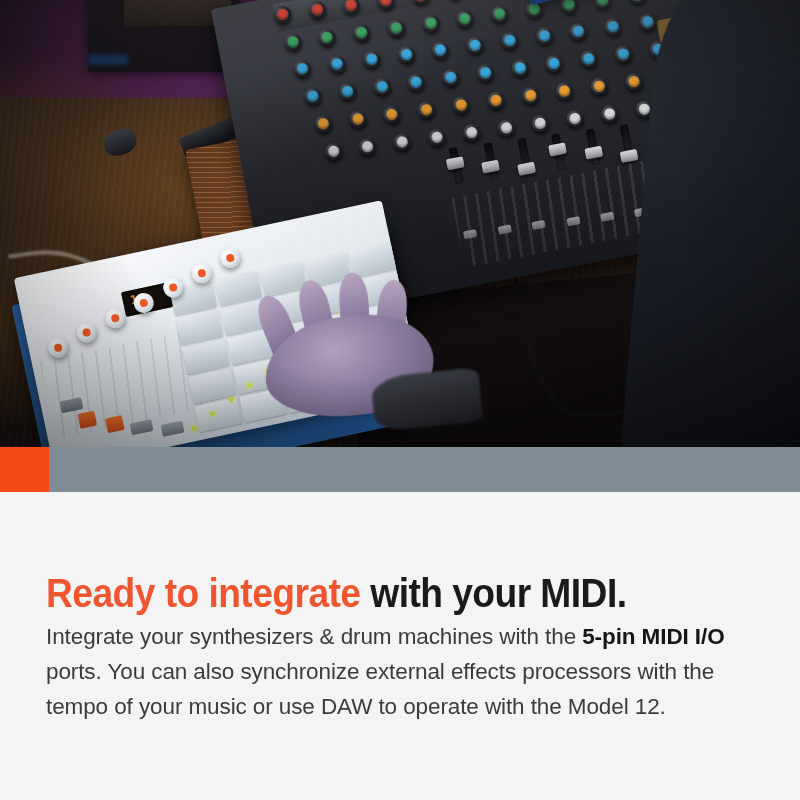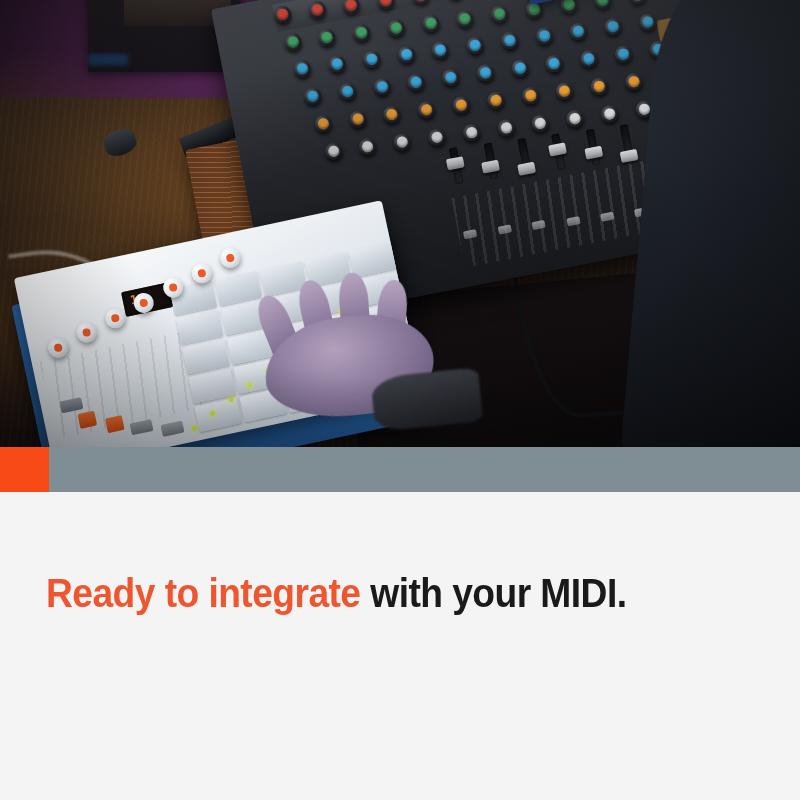--- a/index.html
+++ b/index.html
@@ -600,15 +600,16 @@
     </div>
   </div>
 
   <div class="bar-row">
     <div class="bar-orange"></div>
     <div class="bar-gray"></div>
   </div>
 
   <div class="content">
     <h1 class="heading"><span class="hl">Ready to integrate</span><span> with your MIDI.</span></h1>
+    <p class="body"><span>Integrate your synthesizers &amp; drum machines with the </span><b>5-pin MIDI I/O</b><span> ports. You can also synchronize external effects processors with the tempo of your music or use DAW to operate with the Model 12.</span></p>
   </div>
 
 </div>
 
 </body></html>

